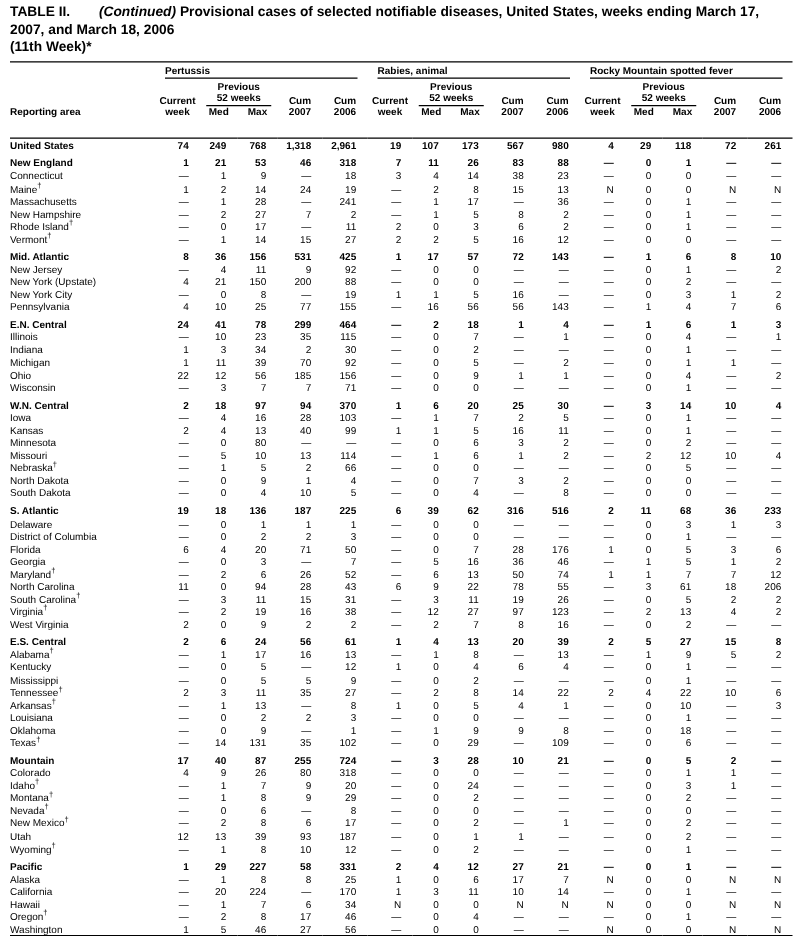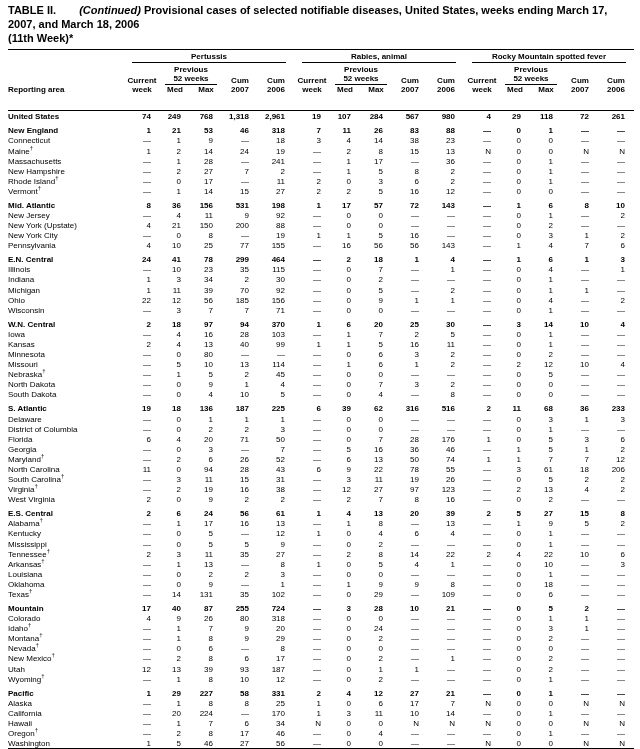--- a/index.html
+++ b/index.html
@@ -7,21 +7,21 @@
   body { width:640px; height:749px; overflow:hidden; }
   .page { padding:4px 6px 0 8px; }
   .title { font-size:11px; font-weight:bold; line-height:1.25;
     border-bottom:1px solid #000; padding-bottom:4px; }
   .title i { font-style:italic;margin-left:20px; }
   table { width:626px; border-collapse:collapse; table-layout:fixed;
     font-size:8px; margin-top:1px; }
   th, td { padding:0; font-size:8px; line-height:9px; vertical-align:bottom; }
   thead th { font-weight:bold; text-align:center; }
   .grp { border-bottom:1px solid #000; margin:0 8px; padding:1px 0 1px 0;
-    text-align:center; font-weight:bold; white-space:nowrap; }
+    text-align:left; font-weight:bold; white-space:nowrap; }
   .wk { border-bottom:1px solid #000; margin:0 5px; padding-bottom:1px; }
   .prevlbl { text-align:center; padding-top:2px; }
   .hdr-bottom th { border-bottom:1px solid #000; padding-bottom:16px; }
   th.ra { text-align:left; font-weight:bold; }
   tbody td { text-align:right; padding-right:9px; white-space:nowrap; }
   tbody td.area { text-align:left; padding-right:0; }
   tbody tr.bold td { font-weight:bold; }
   tbody tr.gap td { padding-top:5px; }
   tbody tr td { padding-top:1.1px; }
   tbody { border-bottom:1px solid #000; }
@@ -125,21 +125,21 @@
     <tbody>
         <tr class="bold">
           <td class="area">United States</td>
           <td>74</td>
           <td>249</td>
           <td>768</td>
           <td>1,318</td>
           <td>2,961</td>
           <td>19</td>
           <td>107</td>
-          <td>284</td>
+          <td>173</td>
           <td>567</td>
           <td>980</td>
           <td>4</td>
           <td>29</td>
           <td>118</td>
           <td>72</td>
           <td>261</td>
         </tr>
         <tr class="bold gap">
           <td class="area">New England</td>
@@ -266,21 +266,21 @@
           <td>0</td>
           <td>—</td>
           <td>—</td>
         </tr>
         <tr class="bold gap">
           <td class="area">Mid. Atlantic</td>
           <td>8</td>
           <td>36</td>
           <td>156</td>
           <td>531</td>
-          <td>198</td>
+          <td>425</td>
           <td>1</td>
           <td>17</td>
           <td>57</td>
           <td>72</td>
           <td>143</td>
           <td>—</td>
           <td>1</td>
           <td>6</td>
           <td>8</td>
           <td>10</td>
@@ -554,21 +554,21 @@
           <td>12</td>
           <td>10</td>
           <td>4</td>
         </tr>
         <tr>
           <td class="area">Nebraska<sup>†</sup></td>
           <td>—</td>
           <td>1</td>
           <td>5</td>
           <td>2</td>
-          <td>45</td>
+          <td>66</td>
           <td>—</td>
           <td>0</td>
           <td>0</td>
           <td>—</td>
           <td>—</td>
           <td>—</td>
           <td>0</td>
           <td>5</td>
           <td>—</td>
           <td>—</td>

